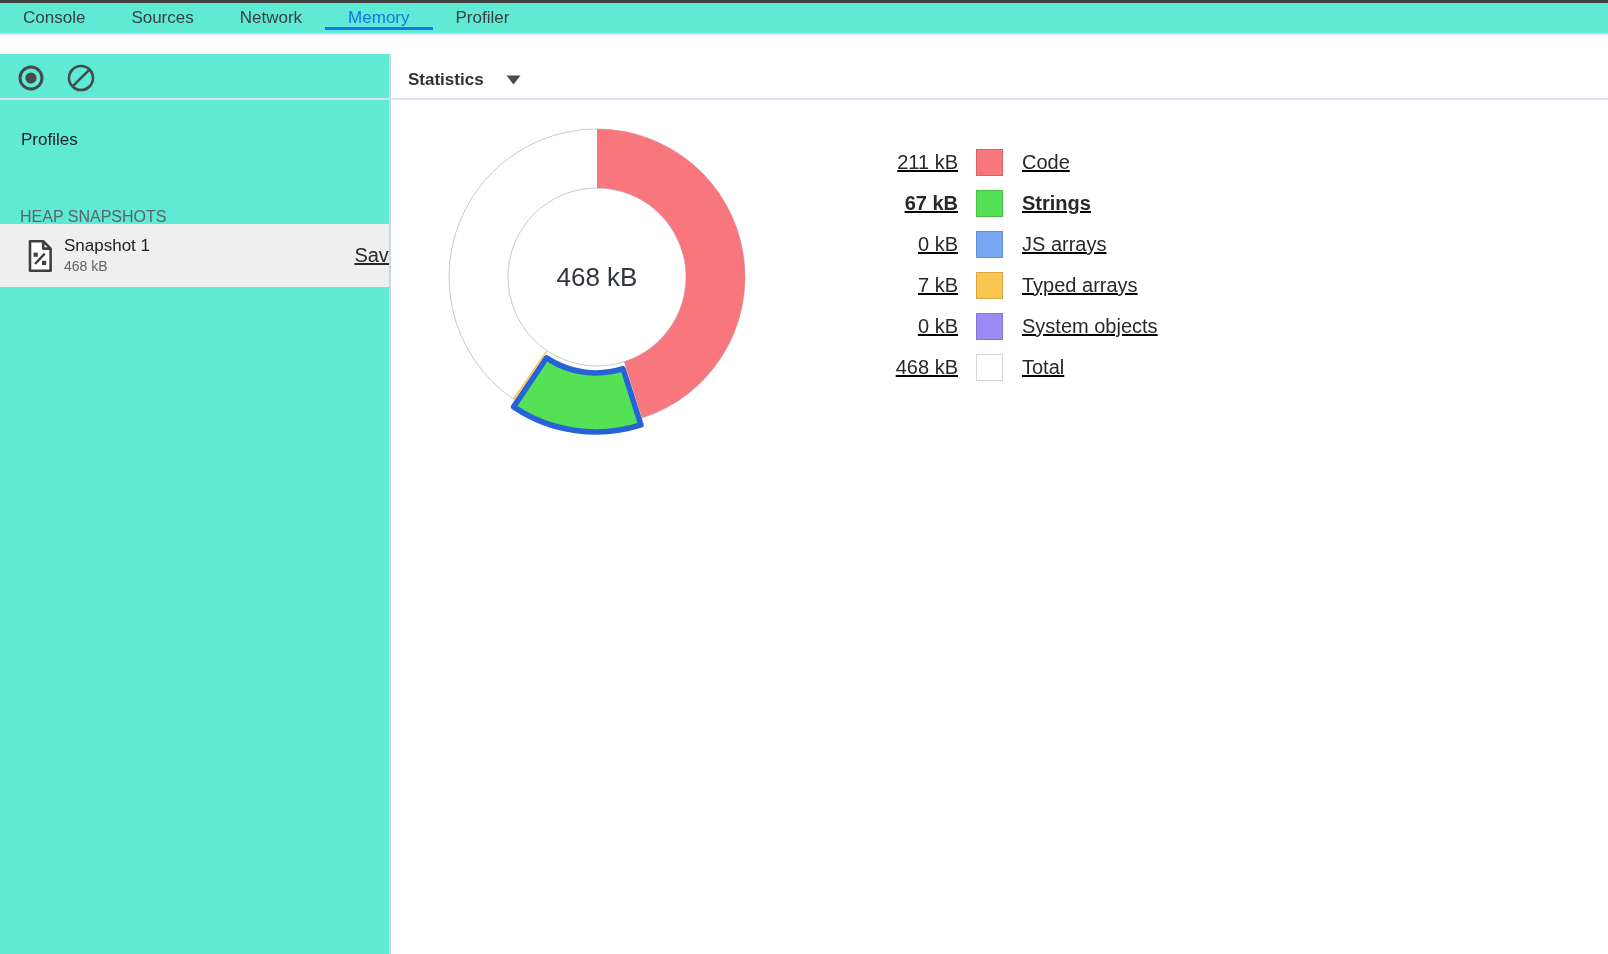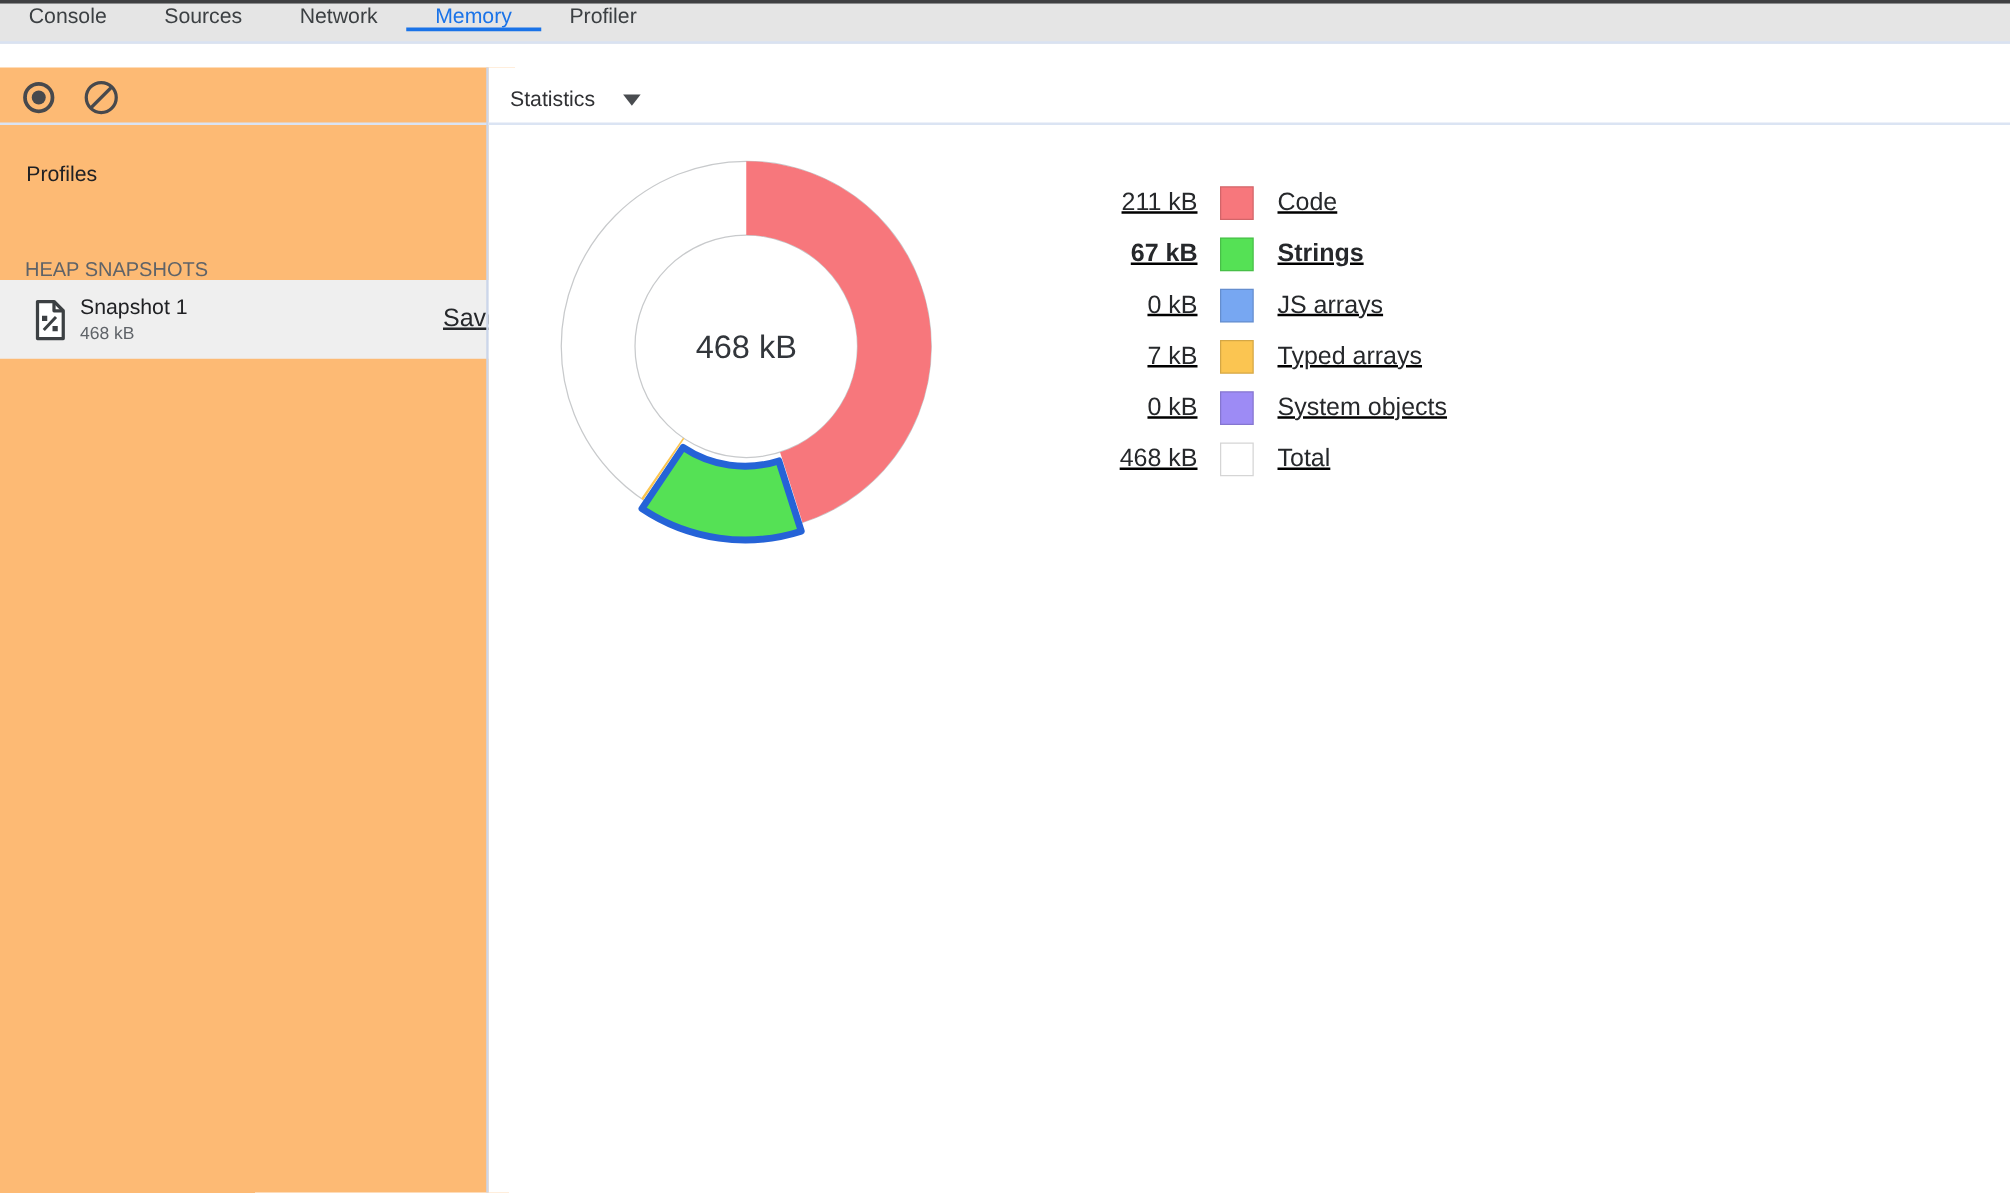--- a/index.html
+++ b/index.html
@@ -1,37 +1,37 @@
 <!DOCTYPE html>
 <html><head>
 <meta charset="utf-8">
 <style>
   * { margin:0; padding:0; box-sizing:border-box; }
   html,body { width:1608px; height:954px; overflow:hidden; background:#fff;
               font-family:"Liberation Sans", sans-serif; }
   .top-strip { height:3px; background:#3f4042; }
-  .tab-bar { height:32px; background:#e5e5e5; border-bottom:2px solid #d9e2f2;
-             display:flex; align-items:flex-start; }
+  .tab-bar { height:32px; background:#5eead4; border-bottom:2px solid #d9e2f2;
+             display:flex; align-items:center; }
   .tab { padding:0 23px; display:flex; align-items:center; font-size:17px;
          color:#3c4043; position:relative; cursor:default; }
   .tab.active { color:#1a73e8; }
   .tab.active::after { content:""; position:absolute; left:0; right:0; bottom:-2px;
                        height:3px; background:#1a73e8; }
   .body { position:absolute; top:54px; left:0; right:0; bottom:0; }
-  .sidebar { position:absolute; left:0; top:0; width:412px; bottom:0; background:#fdba74; }
+  .sidebar { position:absolute; left:0; top:0; width:412px; bottom:0; background:#5eead4; }
   .v-divider { position:absolute; left:389px; top:0; width:2px; bottom:0; background:#ccd6ea; }
   .main { position:absolute; left:391px; top:0; right:0; bottom:0; background:#fff; }
   .toolbar { height:46px; border-bottom:2px solid #dbe4f3; display:flex;
              align-items:center; padding-top:8px; }
   .sidebar .toolbar { padding-left:17px; gap:22px; }
   .icon-btn { width:28px; height:28px; display:flex; align-items:center;
               justify-content:center; cursor:pointer; }
   .main .toolbar { padding-left:17px; }
   .view-select { display:flex; align-items:center; gap:22px; font-size:17px;
-                 color:#303134; cursor:pointer; }
+                 color:#303134; cursor:pointer;font-weight:bold; }
   .sidebar-content { position:absolute; top:46px; left:0; right:0; bottom:0; }
   .profiles-heading { position:absolute; top:30px; left:21px; font-size:17px; color:#202124; }
   .section-heading { position:absolute; top:88px; left:20px; font-size:16px; color:#5f6368;margin-top:20px; }
   .snapshot-row { position:absolute; top:124px; left:0; right:0; height:63px;
                   background:#efefef; display:flex; align-items:center;
                   padding:0 12px 0 27px; cursor:pointer; }
   .snapshot-icon { flex:0 0 auto; margin-right:11px; display:flex; }
   .snapshot-text { flex:1 1 auto; line-height:1.2; }
   .snapshot-title { font-size:17px; color:#202124; }
   .snapshot-size { font-size:14px; color:#5f6368; margin-top:1px; }

